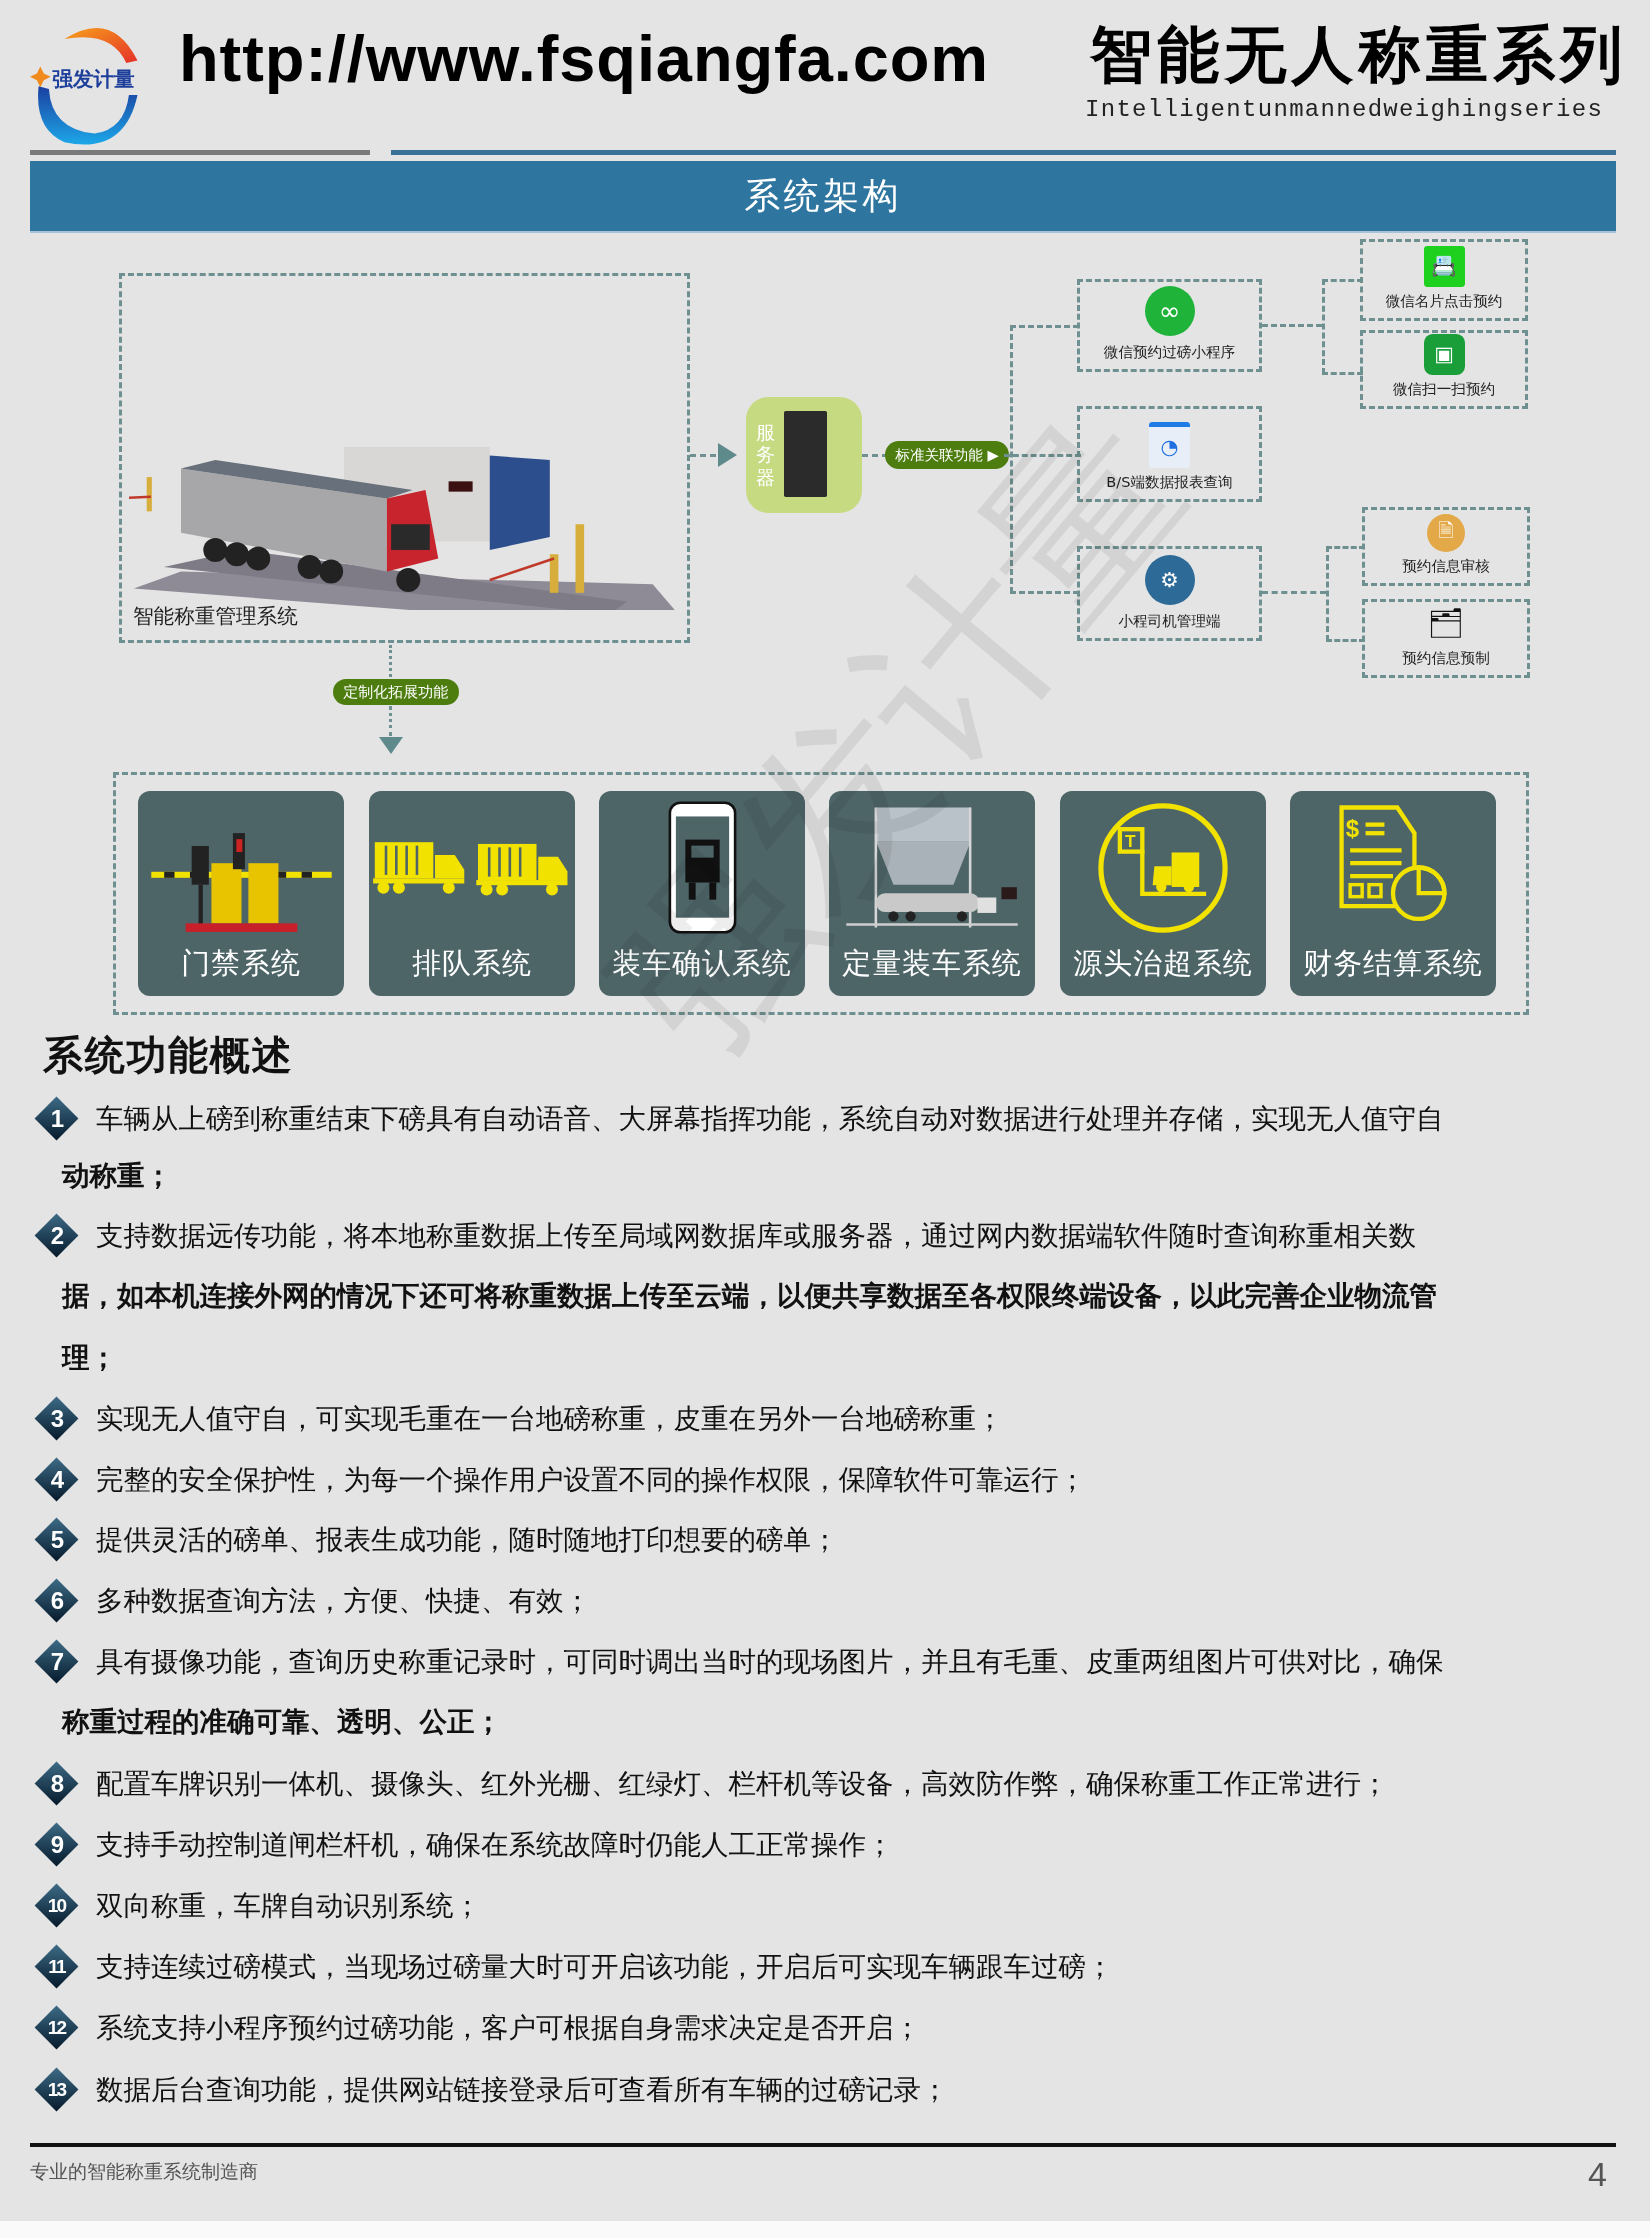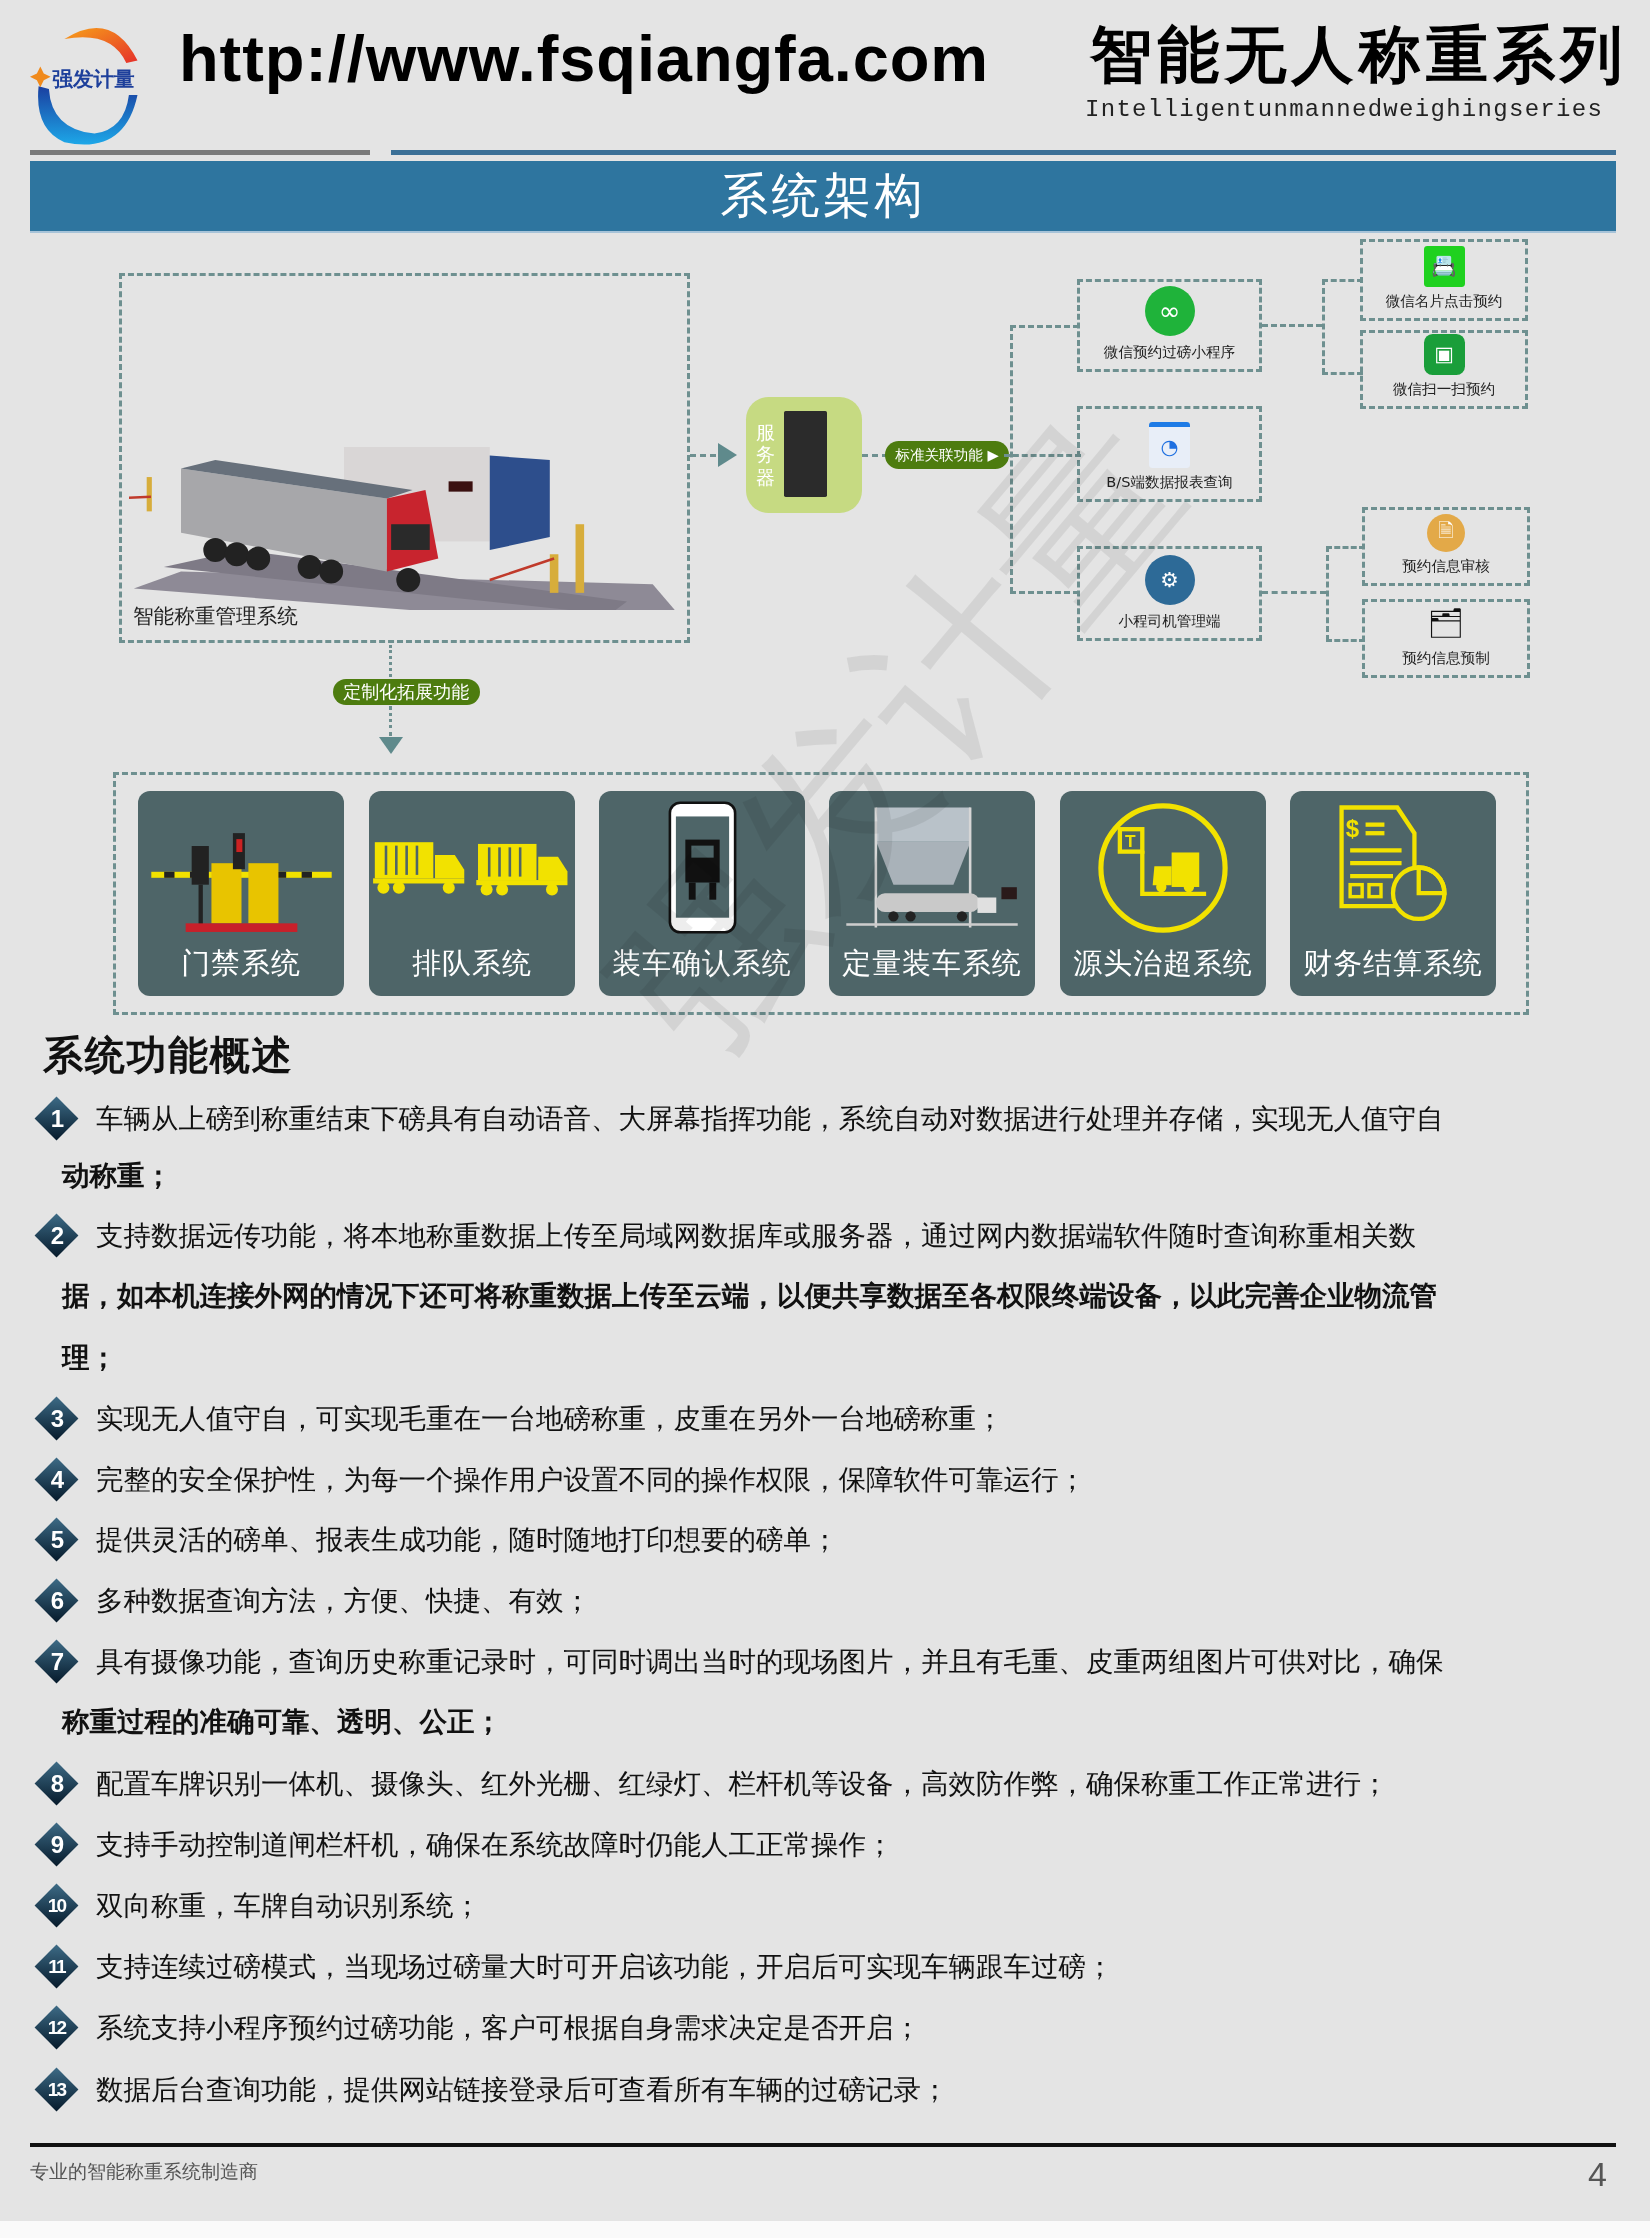--- a/index.html
+++ b/index.html
@@ -6,21 +6,21 @@
   body{width:1650px;height:2239px;background:#e4e4e4;position:relative;overflow:hidden;font-family:"DejaVu Sans","Liberation Sans",sans-serif;color:#111;}
   .abs{position:absolute;}
   
   .logo{left:30px;top:13px;width:129px;height:138px;}
   .url{left:179px;top:26px;font-family:"Liberation Sans",sans-serif;font-weight:bold;font-size:65px;letter-spacing:0.9px;color:#000;line-height:1;}
   .title-cn{left:1090px;top:24px;font-size:62px;font-weight:bold;letter-spacing:5.2px;color:#000;line-height:1;}
   .title-en{left:1085px;top:98px;font-family:Liberation Mono, monospace;font-size:24px;color:#222;letter-spacing:1.3px;line-height:1;}
   .rule-gray{left:30px;top:150px;width:340px;height:5.2px;background:#7a7a7a;}
   .rule-blue{left:391px;top:150px;width:1225px;height:5.2px;background:#3b7097;}
   .section-bar{left:30px;top:161px;width:1586px;height:70px;background:#2e759f;border-bottom:2.6px solid #a7c3d8;display:flex;align-items:center;justify-content:center;}
-  .section-bar span{color:#fff;font-size:48px;letter-spacing:3.4px;font-family:Liberation Serif, serif;}
+  .section-bar span{color:#fff;font-size:36px;letter-spacing:3.4px;font-family:Liberation Serif, serif;}
   
   .dash{border:3.4px dashed #6e9090;box-sizing:border-box;}
   .box-main{left:119px;top:273px;width:571px;height:370px;}
   .main-label{left:133px;top:602px;font-size:20.6px;color:#222;}
   .road{left:129px;top:404px;width:550px;height:155px;}
   .arrow-right{width:0;height:0;border-top:12px solid transparent;border-bottom:12px solid transparent;border-left:19px solid #5f8a8c;}
   .server{left:746px;top:397px;width:116px;height:116px;background:#c6da82;border-radius:22.3px;}
   .server-label{left:756px;top:421px;width:19px;color:#fff;font-size:19px;line-height:22.3px;}
   .server-tower{left:784px;top:411px;width:43px;height:86px;background:#2b2b2b;border-radius:1.7px;}
   .pill{background:#4d7c0f;color:#fff;border-radius:13.8px;padding:0 10.3px;height:27.5px;line-height:27.5px;font-size:14.6px;white-space:nowrap;}
@@ -165,21 +165,21 @@
 <div class="abs dash node" style="left:1362px;top:507px;width:168px;height:79px;">
   <div class="icon-circle" style="background:#e3a948;width:38px;height:38px;font-size:19px;margin-bottom:5.2px;">🗎</div>
   <div class="node-label">预约信息审核</div>
 </div>
 <div class="abs dash node" style="left:1362px;top:599px;width:168px;height:79px;">
   <div class="icon-sq" style="background:transparent;color:#111;font-size:29px;">🗂</div>
   <div class="node-label">预约信息预制</div>
 </div>
 
 <div class="abs" style="left:389px;top:645px;width:0;height:43px;border-left:3.4px dotted #6e9090;"></div>
-<div class="abs pill" style="left:333px;top:679px;height:26px;line-height:26px;font-size:18px;">定制化拓展功能</div>
+<div class="abs pill" style="left:333px;top:679px;height:26px;line-height:26px;font-size:15px;">定制化拓展功能</div>
 <div class="abs" style="left:389px;top:706px;width:0;height:30px;border-left:3.4px dotted #6e9090;"></div>
 <div class="abs" style="left:379px;top:737px;width:0;height:0;border-left:12px solid transparent;border-right:12px solid transparent;border-top:17px solid #5f8a8c;"></div>
 
 <div class="abs dash box-sub"></div>
 
 <div class="abs tile" style="left:138px;">
   <div class="ticon">
     <svg width="189" height="129" viewBox="0 0 220 150">
       <rect x="5" y="80" width="210" height="7" fill="#f2e200"></rect>
       <rect x="20" y="80" width="12" height="7" fill="#222"></rect>

